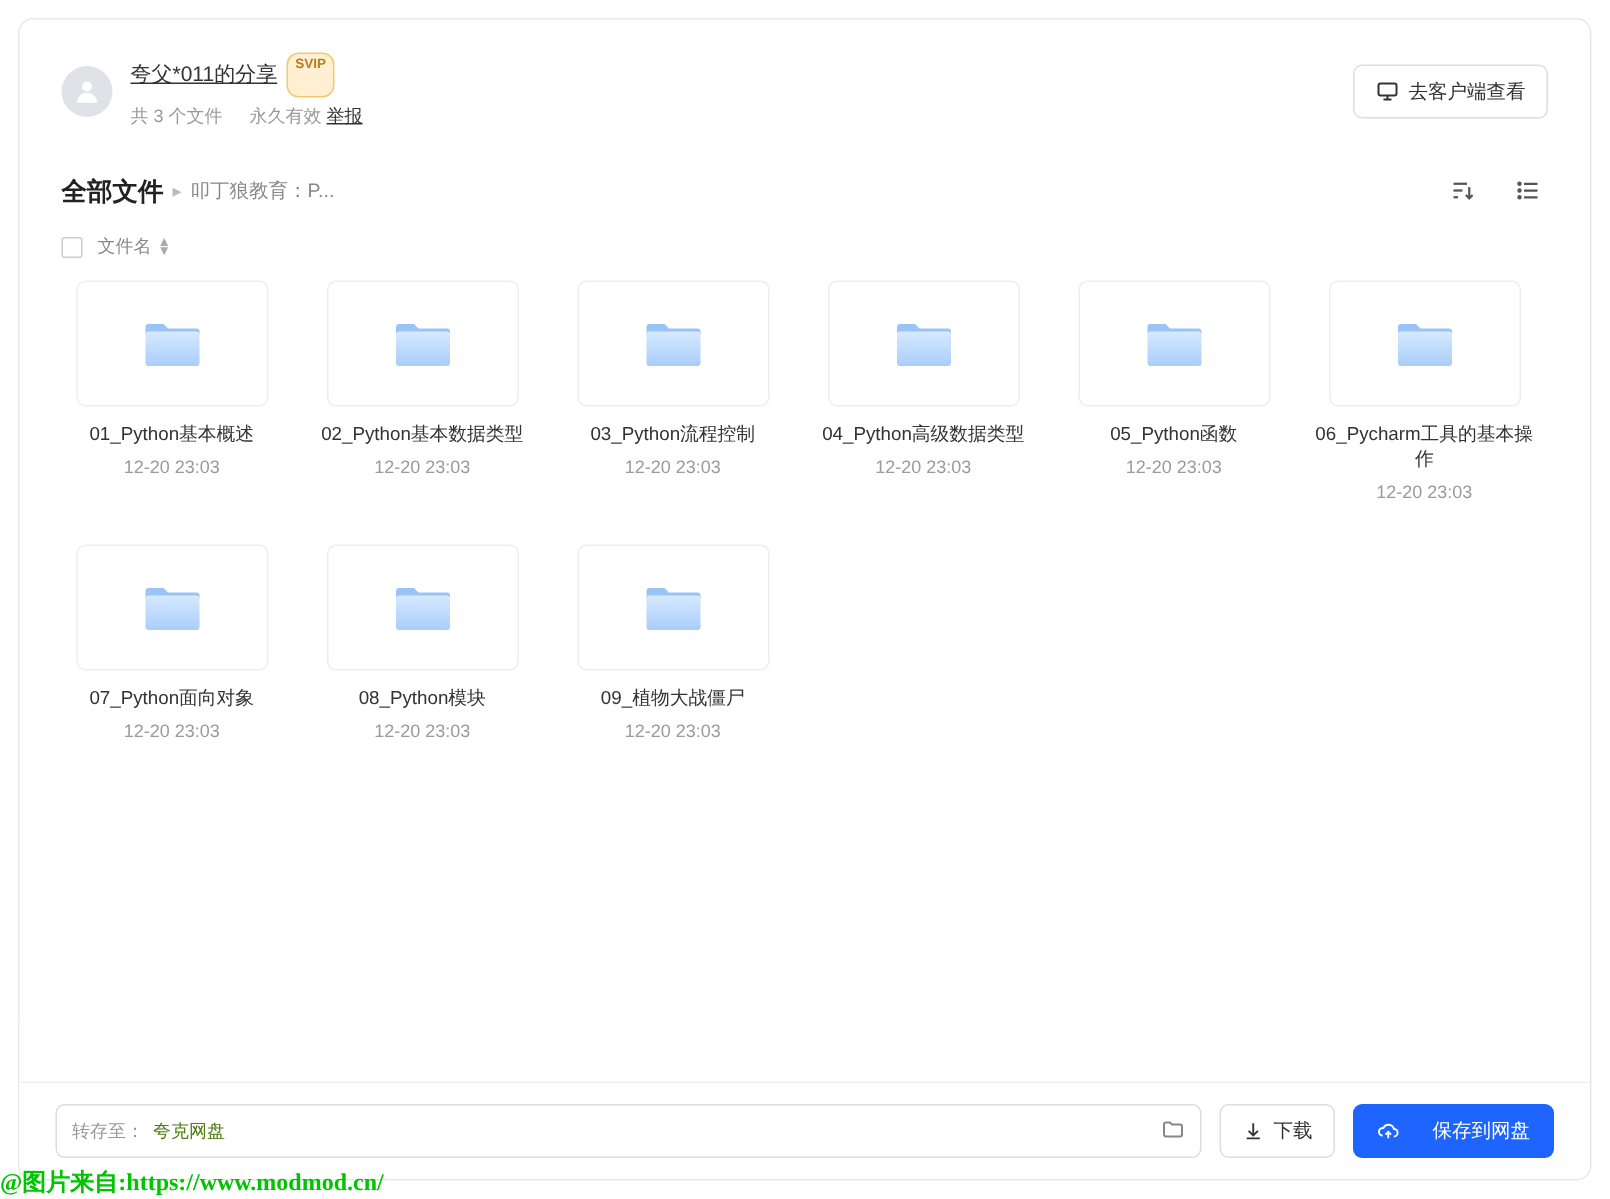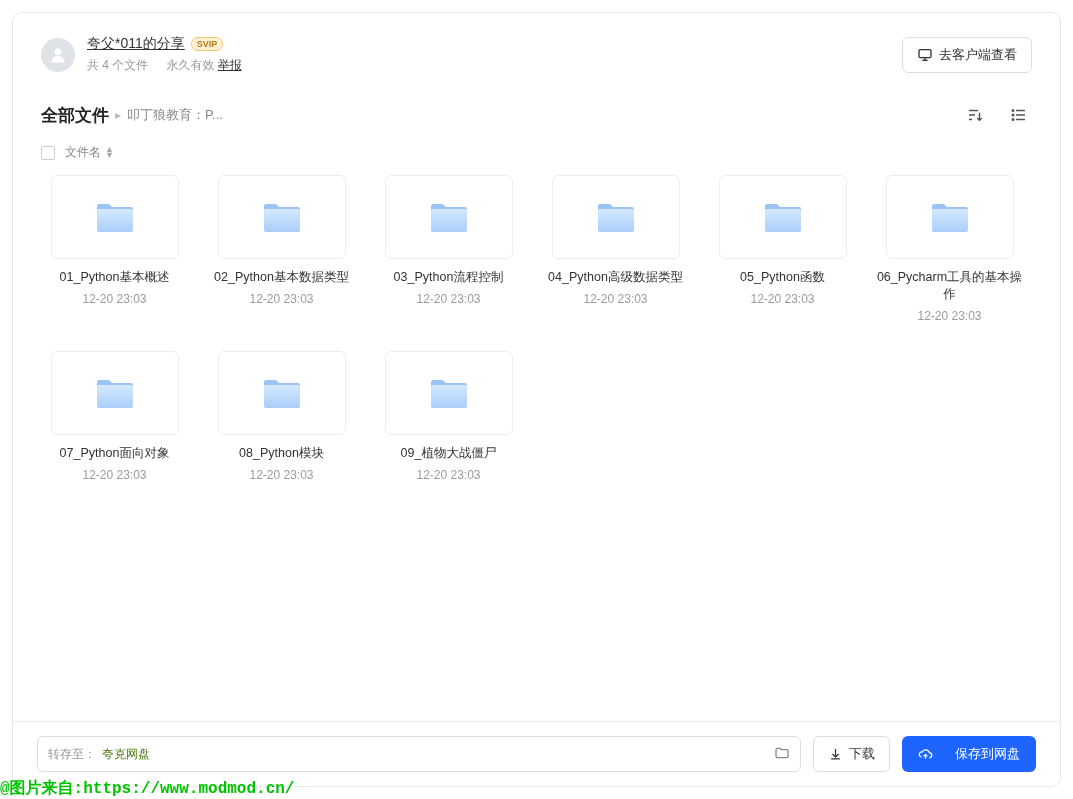--- a/index.html
+++ b/index.html
@@ -40,21 +40,21 @@
   .share-title-row { display: flex; align-items: center; gap: 6px; }
   .share-title { font-size: 14px; color: #333; font-weight: 500; text-decoration: underline; }
   .vip-badge {
     background: #fff0d1;
     border: 1px solid #f5c76e;
     color: #b87a1f;
     font-size: 9px;
     font-weight: bold;
     padding: 0 5px;
     border-radius: 8px;
-    height: 14px; line-height: 12px;
+    height: 30px; line-height: 12px;
   }
   .share-sub { font-size: 12px; color: #999; margin-top: 4px; }
   .share-sub .report { color: #333; text-decoration: underline; margin-left: 0; }
   .client-btn {
     border: 1px solid #ddd;
     border-radius: 6px;
     padding: 8px 14px;
     font-size: 13px;
     background: #fff;
     cursor: pointer;
@@ -179,21 +179,21 @@
     font-size: 13px; font-weight: 500;
     cursor: pointer;
   }
   .save-btn svg { width: 15px; height: 15px; stroke:#fff; fill:none; }
 
   .watermark {
     position: absolute;
     left: 0; bottom: 0;
     font-size: 16px;
     font-weight: bold;
-    font-family: Liberation Mono, monospace;
+    font-family: Liberation Serif, serif;
     color: #00c400;
     letter-spacing: 0;
     z-index: 5;
   }
 </style>
 </head>
 <body>
 
 <div class="container">
 
@@ -203,21 +203,21 @@
           <circle cx="12" cy="8" r="4"></circle>
           <path d="M4 21c0-4.4 3.6-8 8-8s8 3.6 8 8"></path>
         </svg>
     </div>
     <div class="share-meta">
       <div class="share-title-row">
         <span class="share-title">夸父*011的分享</span>
         <span class="vip-badge">SVIP</span>
       </div>
       <div class="share-sub">
-        <span>共 4 个文件</span>
+        <span>共 3 个文件</span>
         <span style="margin:0 4px;">&nbsp;</span>
         <span>永久有效</span>
         <span class="report">举报</span>
       </div>
     </div>
     <button class="client-btn">
       <svg viewBox="0 0 24 24" fill="none" stroke="currentColor" stroke-width="2">
           <rect x="3" y="4" width="18" height="12" rx="2"></rect>
           <line x1="8" y1="20" x2="16" y2="20"></line>
           <line x1="12" y1="16" x2="12" y2="20"></line>

